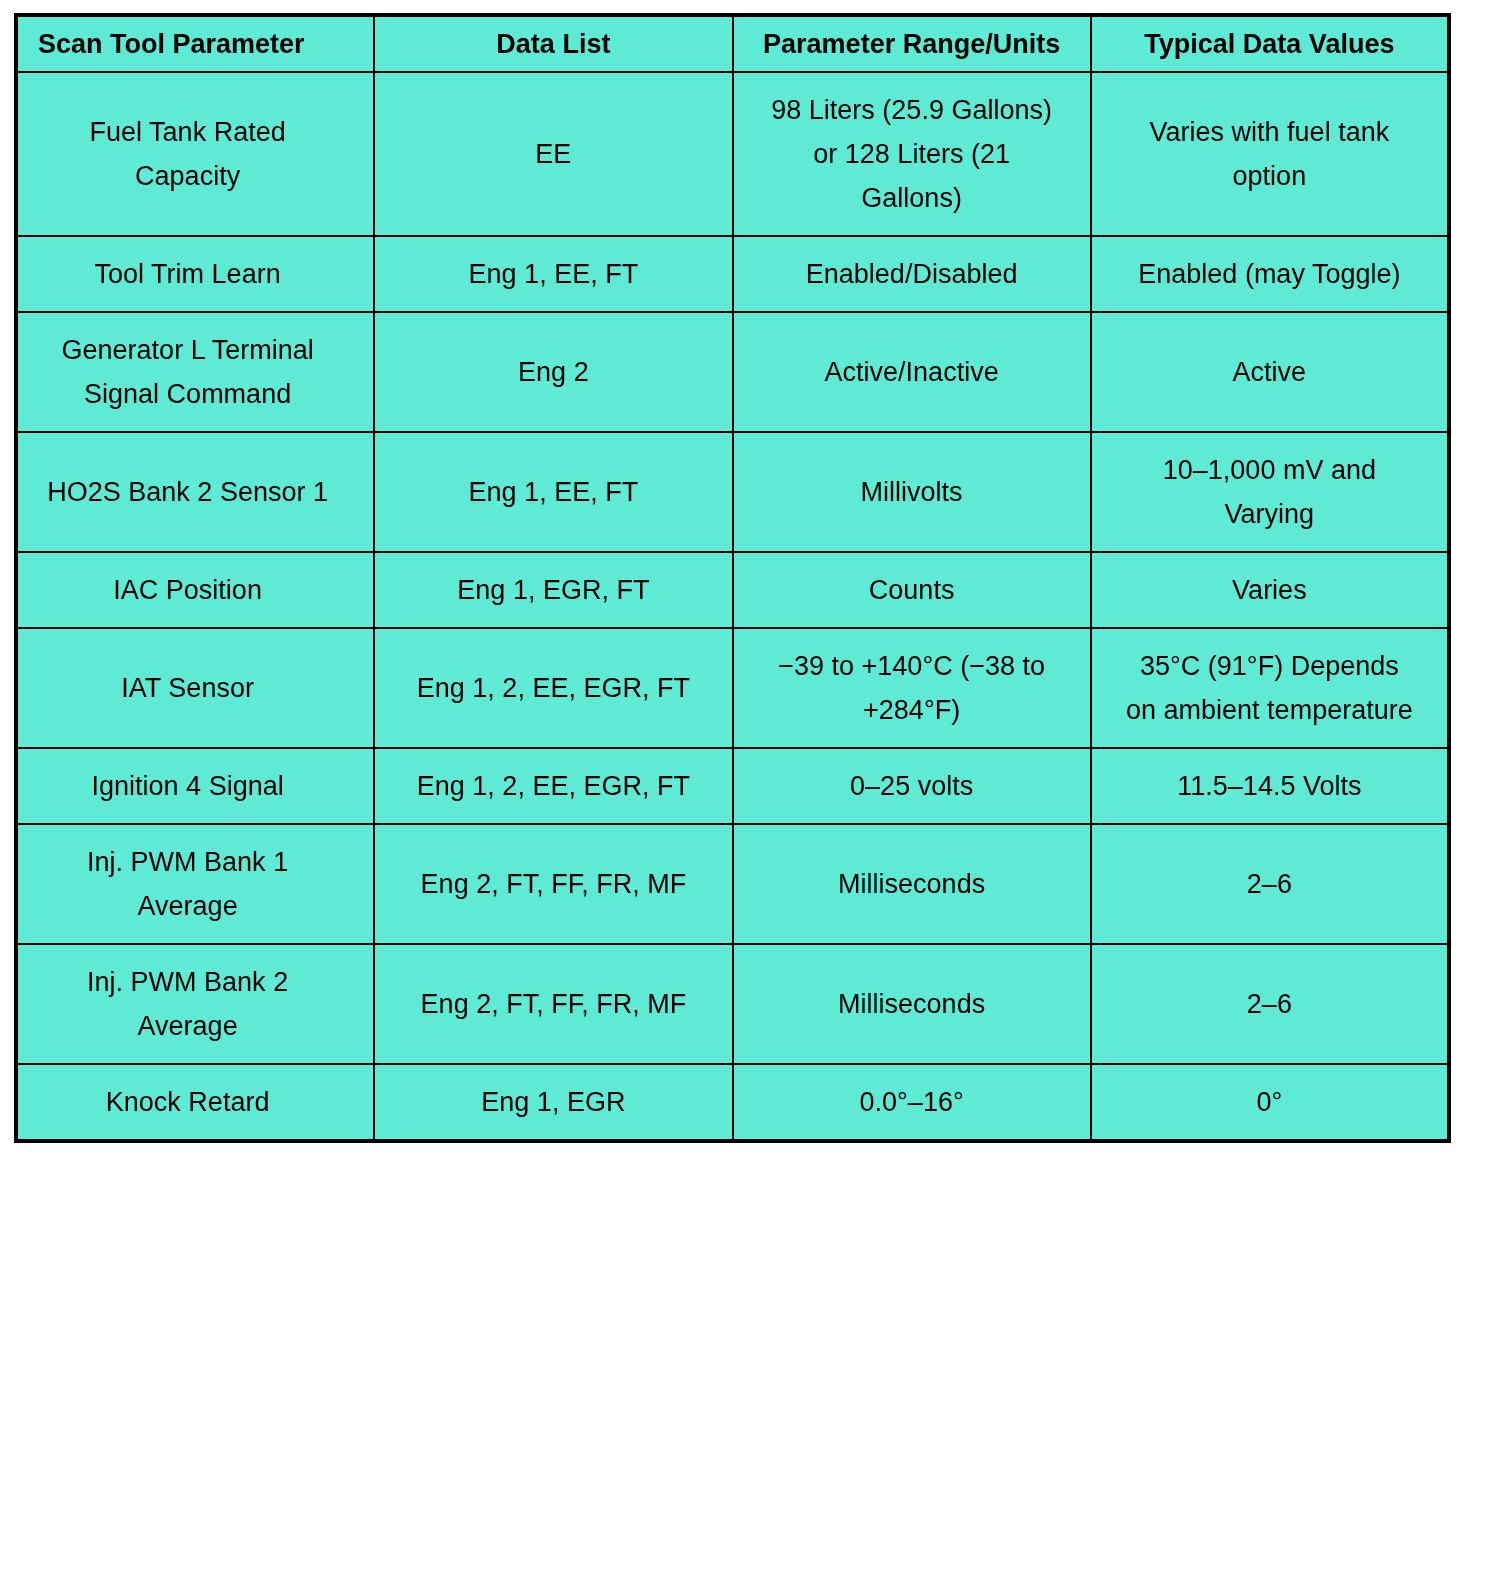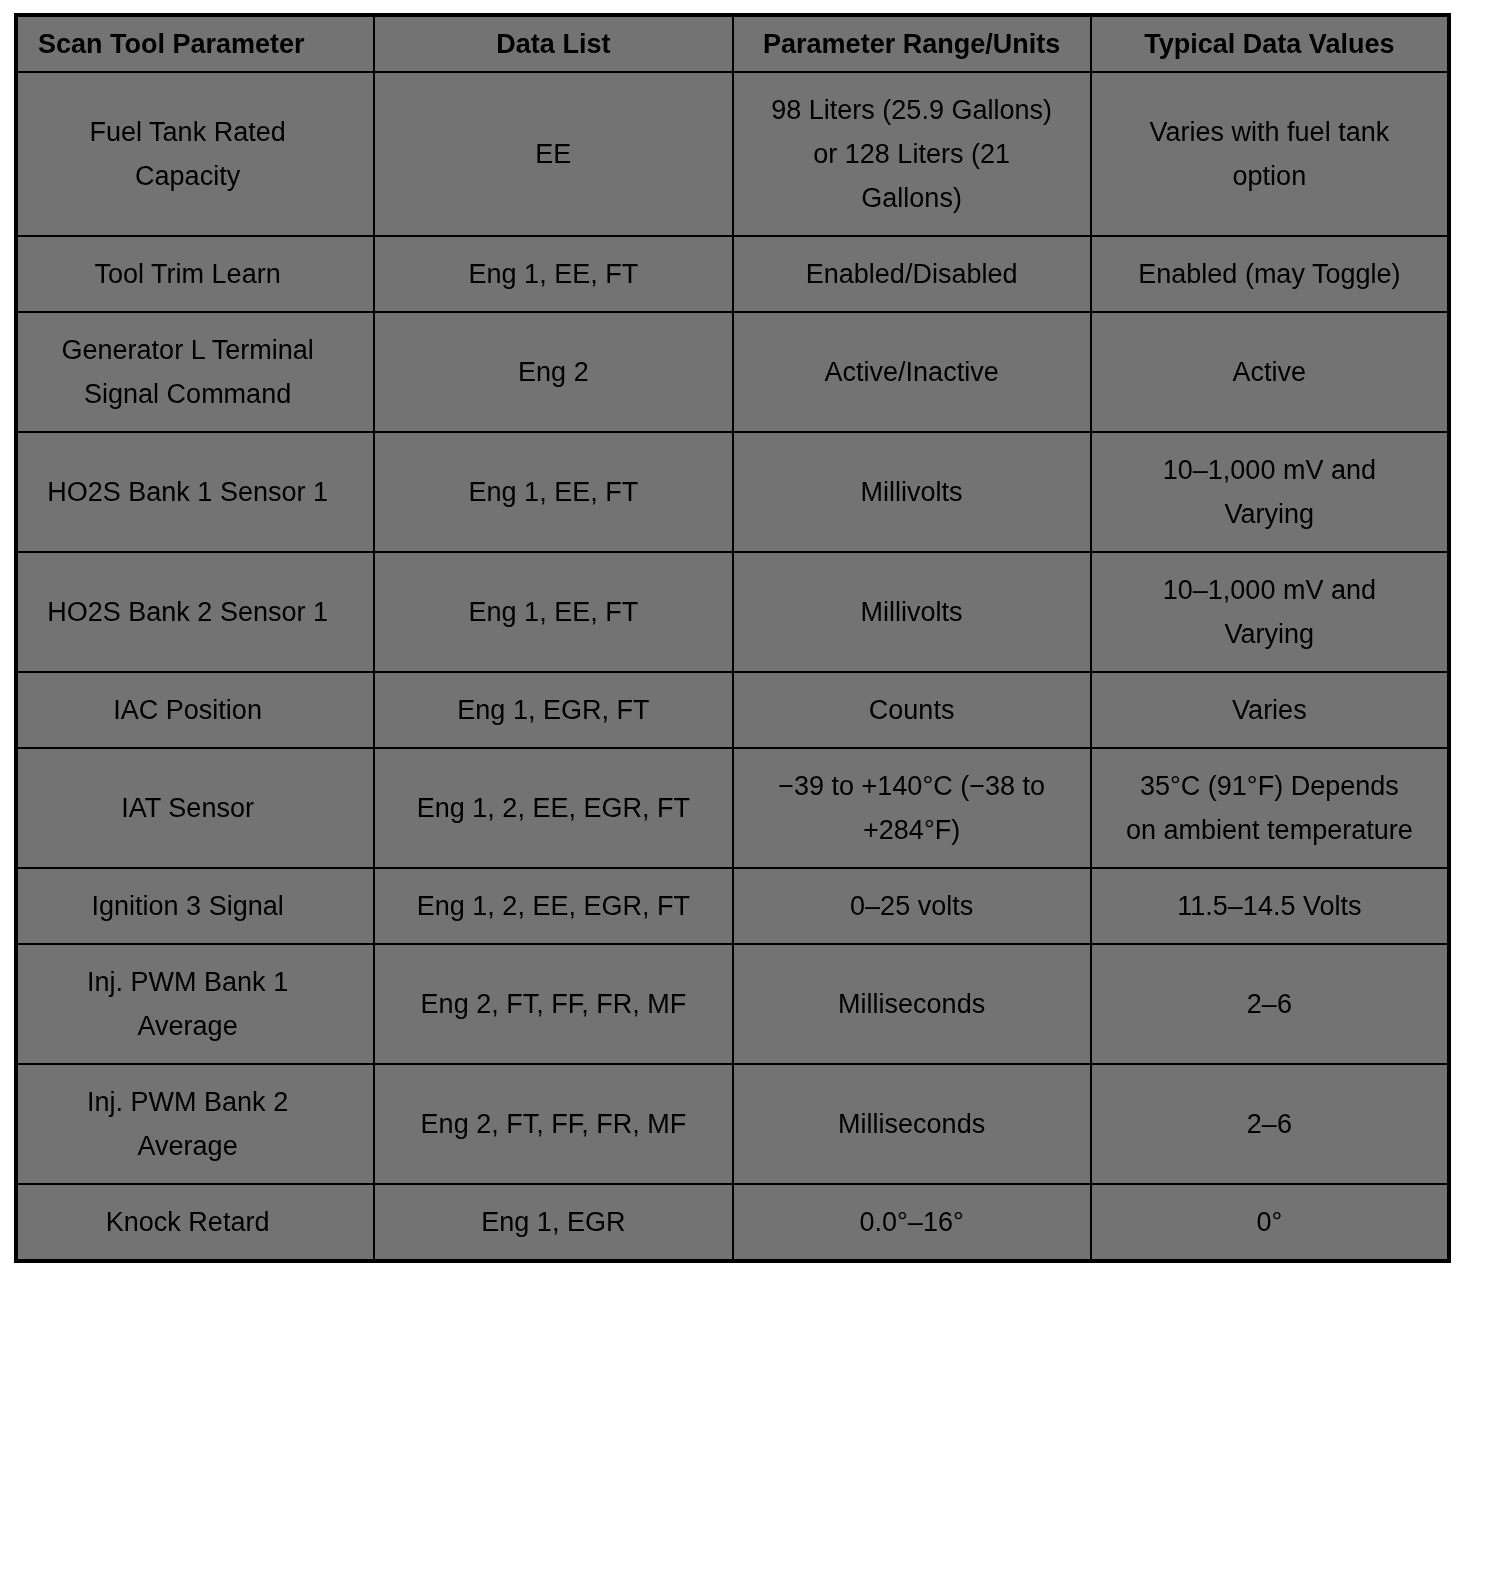--- a/index.html
+++ b/index.html
@@ -14,21 +14,21 @@
     min-height: 1580px;
     box-sizing: border-box;
     padding: 13px 14px;
     background: #ffffff;
   }
   table.scan-table {
     border-collapse: collapse;
     table-layout: fixed;
     width: 1437px;
     border: 4px solid #000000;
-    background: #737373;
+    background: #5eead4;
   }
   table.scan-table col { width: 25%; }
   table.scan-table th,
   table.scan-table td {
     border: 2px solid #000000;
     font-size: 27px;
     line-height: 1.63;
     vertical-align: middle;
     overflow-wrap: break-word;
     color: #000000;
@@ -82,45 +82,39 @@
           <td>Enabled/Disabled</td>
           <td>Enabled (may Toggle)</td>
         </tr>
         <tr>
           <td>Generator L Terminal Signal Command</td>
           <td>Eng 2</td>
           <td>Active/Inactive</td>
           <td>Active</td>
         </tr>
         <tr>
-          <td>HO2S Bank 1 Sensor 1</td>
-          <td>Eng 1, EE, FT</td>
-          <td>Millivolts</td>
-          <td>10–1,000 mV and Varying</td>
-        </tr>
-        <tr>
           <td>HO2S Bank 2 Sensor 1</td>
           <td>Eng 1, EE, FT</td>
           <td>Millivolts</td>
           <td>10–1,000 mV and Varying</td>
         </tr>
         <tr>
           <td>IAC Position</td>
           <td>Eng 1, EGR, FT</td>
           <td>Counts</td>
           <td>Varies</td>
         </tr>
         <tr>
           <td>IAT Sensor</td>
           <td>Eng 1, 2, EE, EGR, FT</td>
           <td>−39 to +140°C (−38 to +284°F)</td>
           <td>35°C (91°F) Depends on ambient temperature</td>
         </tr>
         <tr>
-          <td>Ignition 3 Signal</td>
+          <td>Ignition 4 Signal</td>
           <td>Eng 1, 2, EE, EGR, FT</td>
           <td>0–25 volts</td>
           <td>11.5–14.5 Volts</td>
         </tr>
         <tr>
           <td>Inj. PWM Bank 1 Average</td>
           <td>Eng 2, FT, FF, FR, MF</td>
           <td>Milliseconds</td>
           <td>2–6</td>
         </tr>

